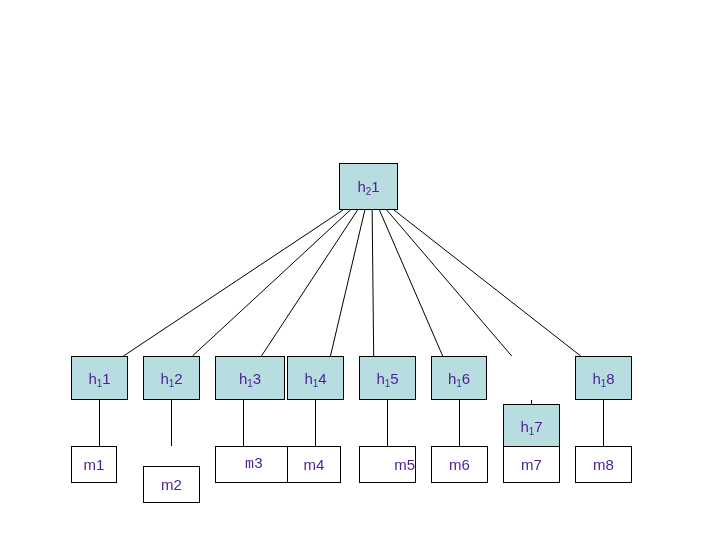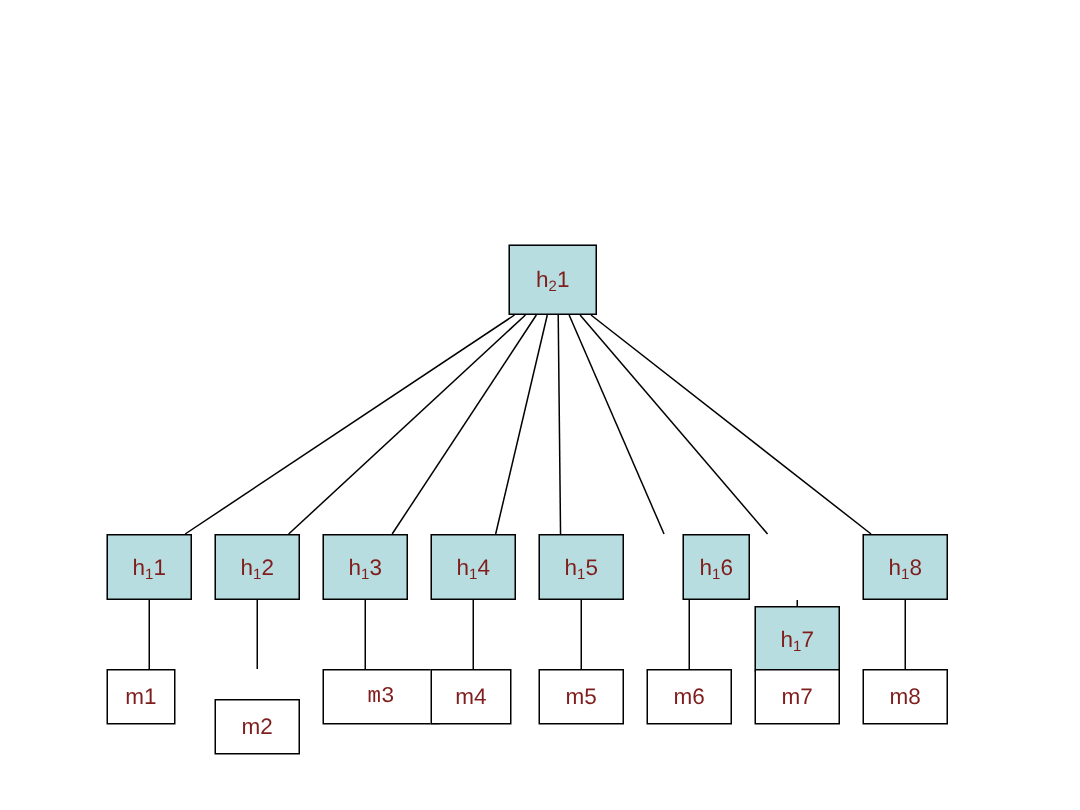--- a/index.html
+++ b/index.html
@@ -50,21 +50,21 @@
   
   .node {
     position: absolute;
     box-sizing: border-box;
     border: 1px solid #000000;
     display: flex;
     align-items: center;
     justify-content: center;
     font-size: 15px;
     line-height: 1;
-    color: #7f1d1d;
+    color: #4c1d95;
     white-space: nowrap;
   }
   .node.root {
     background: #b8dde0;
   }
   .node.hash {
     background: #b8dde0;
   }
   .node.msg {
     background: #ffffff;
@@ -118,39 +118,39 @@
       </div>
       <div class="node msg" style="left: 71px; top: 446px; width: 46px; height: 37px;">
         <span class="lbl">m1</span>
       </div>
       <div class="node hash" style="left: 143px; top: 356px; width: 57px; height: 44px;">
         <span class="lbl">h<sub>1</sub>2</span>
       </div>
       <div class="node msg" style="left: 143px; top: 466px; width: 57px; height: 37px;">
         <span class="lbl">m2</span>
       </div>
-      <div class="node hash" style="left: 215px; top: 356px; width: 57px; height: 44px; text-align: center;">
+      <div class="node hash" style="left: 215px; top: 356px; width: 70px; height: 44px; text-align: center;">
         <span class="lbl">h<sub>1</sub>3</span>
       </div>
       <div class="node msg" style="left: 215px; top: 446px; width: 78px; height: 37px; font-family: Liberation Mono, monospace;">
         <span class="lbl">m3</span>
       </div>
       <div class="node hash" style="left: 287px; top: 356px; width: 57px; height: 44px;">
         <span class="lbl">h<sub>1</sub>4</span>
       </div>
       <div class="node msg" style="left: 287px; top: 446px; width: 54px; height: 37px;">
         <span class="lbl">m4</span>
       </div>
       <div class="node hash" style="left: 359px; top: 356px; width: 57px; height: 44px;">
         <span class="lbl">h<sub>1</sub>5</span>
       </div>
-      <div class="node msg" style="left: 359px; top: 446px; width: 57px; height: 37px;">
+      <div class="node msg" style="left: 359px; top: 446px; width: 57px; height: 37px; justify-content: flex-end;">
         <span class="lbl">m5</span>
       </div>
-      <div class="node hash" style="left: 431px; top: 356px; width: 45px; height: 44px; margin-left: 24px;">
+      <div class="node hash" style="left: 431px; top: 356px; width: 56px; height: 44px;">
         <span class="lbl">h<sub>1</sub>6</span>
       </div>
       <div class="node msg" style="left: 431px; top: 446px; width: 57px; height: 37px;">
         <span class="lbl">m6</span>
       </div>
       <div class="node hash" style="left: 503px; top: 356px; width: 57px; height: 44px; margin-top: 48px;">
         <span class="lbl">h<sub>1</sub>7</span>
       </div>
       <div class="node msg" style="left: 503px; top: 446px; width: 57px; height: 37px; text-align: right;">
         <span class="lbl">m7</span>

